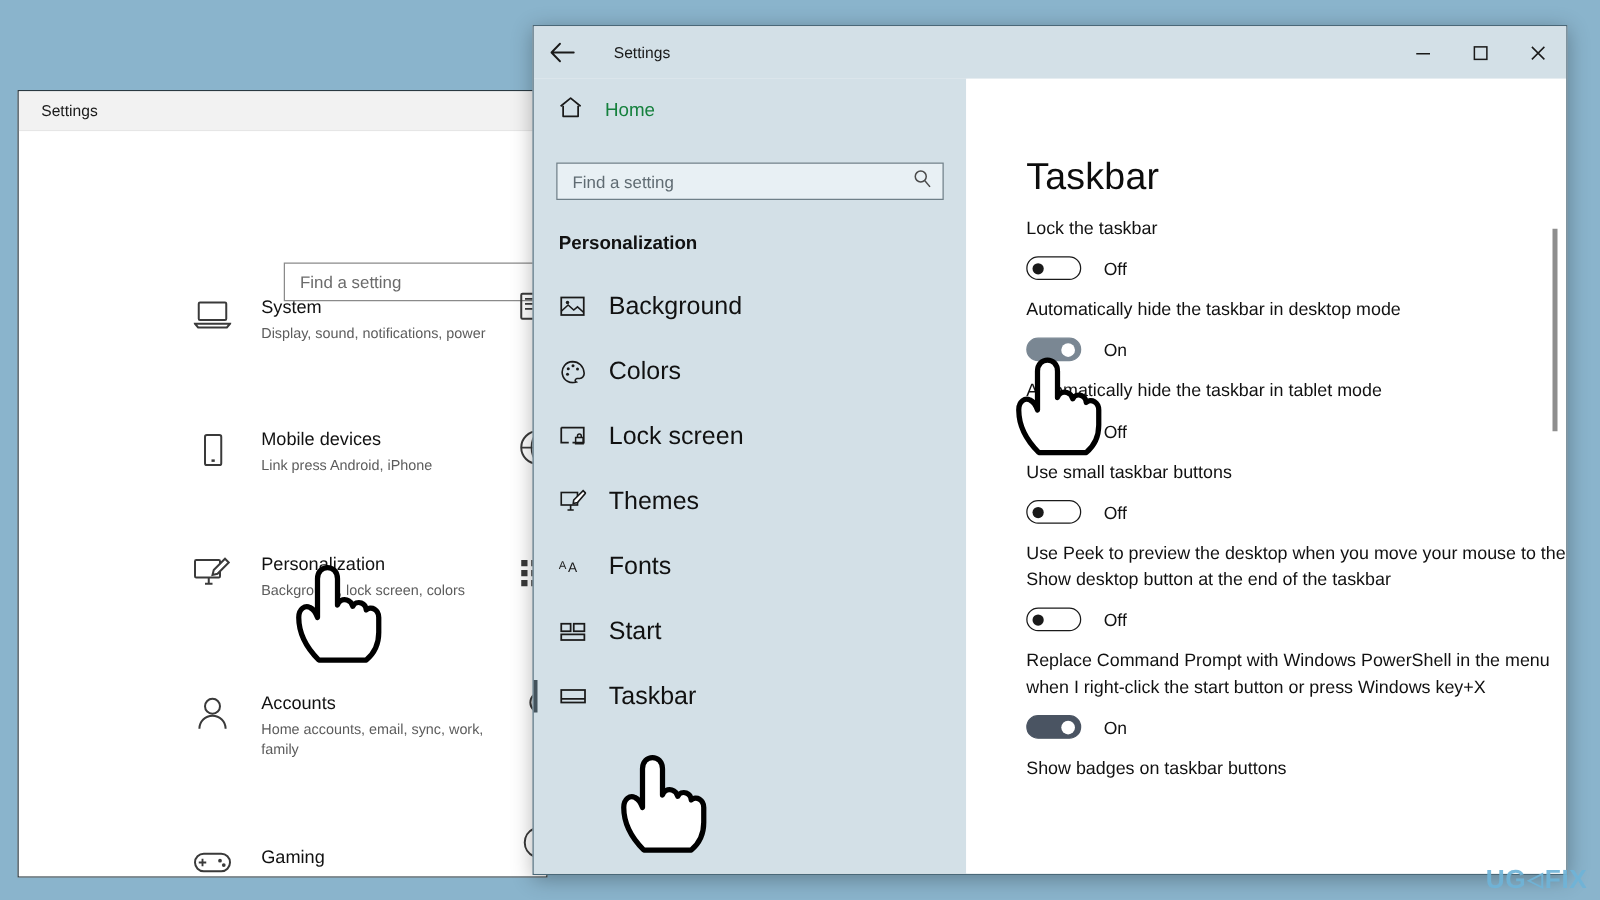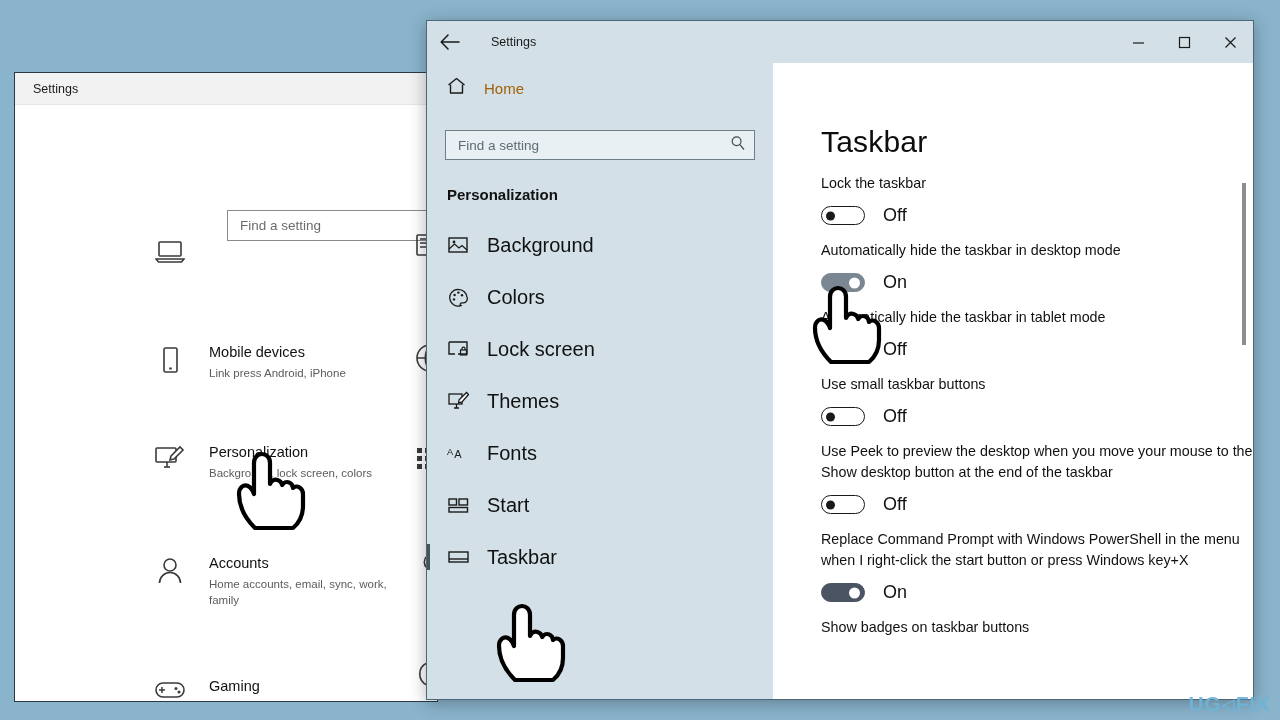--- a/index.html
+++ b/index.html
@@ -63,21 +63,21 @@
     width:46px; height:42px; display:flex; align-items:center; justify-content:center;
   }
 
   .fg-main { flex:1; display:flex; min-height:0; }
 
   .fg-side {
     width:346px; flex:none; background:#d3e0e7; padding-top:5px;
     position:relative;
   }
   .side-home { display:flex; align-items:center; height:40px; padding-left:20px; gap:18px; }
-  .side-home .lbl { font-size:15px; color:#a16207; }
+  .side-home .lbl { font-size:15px; color:#15803d; }
   .side-search {
     margin:22px 18px 0 18px; height:30px; background:#e8f0f4;
     border:1px solid #6f7f88; display:flex; align-items:center;
     padding:0 8px 0 12px;
   }
   .side-search .ph { font-size:13.5px; color:#5f6b72; flex:1; }
   .side-cat { font-size:15px; font-weight:bold; color:#111; padding:26px 0 0 20px; }
   .side-list { margin-top:16px; }
   .side-item {
     display:flex; align-items:center; height:52px; padding-left:20px; gap:18px;
@@ -105,21 +105,21 @@
   .sw.off .kn {
     position:absolute; left:4px; top:50%; transform:translateY(-50%);
     width:9px; height:9px; border-radius:50%; background:#1a1a1a;
   }
   .sw.on-gray { background:#7a8793; border:1.6px solid #7a8793; }
   .sw.on-dark { background:#4a5462; border:1.6px solid #4a5462; }
   .sw.on-gray .kn, .sw.on-dark .kn {
     position:absolute; right:4px; top:50%; transform:translateY(-50%);
     width:11px; height:11px; border-radius:50%; background:#fff;
   }
-  .toggle-row .st { font-size:18px; color:#111; }
+  .toggle-row .st { font-size:14px; color:#111; }
 
   .fg-scroll {
     position:absolute; right:7px; top:120px; width:4px; height:162px;
     background:#8e8e8e;
   }
 
   
   .cursor { position:absolute; pointer-events:none; }
 
   
@@ -144,20 +144,24 @@
       <div class="bg-search">
         <span>Find a setting</span>
       </div>
 
       <div class="bg-cat" style="left:138px; top:132px;">
         <div class="ic">
           <svg width="30" height="26" viewBox="0 0 30 26">
               <rect x="4" y="3" width="22" height="14" rx="1" fill="none" stroke="#3a3a3a" stroke-width="1.6"></rect>
               <path d="M1 20 h28 l-2.5 3 h-23 Z" fill="none" stroke="#3a3a3a" stroke-width="1.6"></path>
             </svg>
+        </div>
+        <div class="tx">
+          <div class="nm">System</div>
+          <div class="ds">Display, sound, notifications, power</div>
         </div>
       </div>
 
       <div class="bg-cat" style="left:138px; top:238px;gap:22px;">
         <div class="ic">
           <svg width="30" height="30" viewBox="0 0 30 30">
               <rect x="9" y="3" width="13" height="24" rx="1.5" fill="none" stroke="#3a3a3a" stroke-width="1.6"></rect>
               <rect x="14.2" y="22.5" width="2.6" height="2" fill="#3a3a3a"></rect>
             </svg>
         </div>

